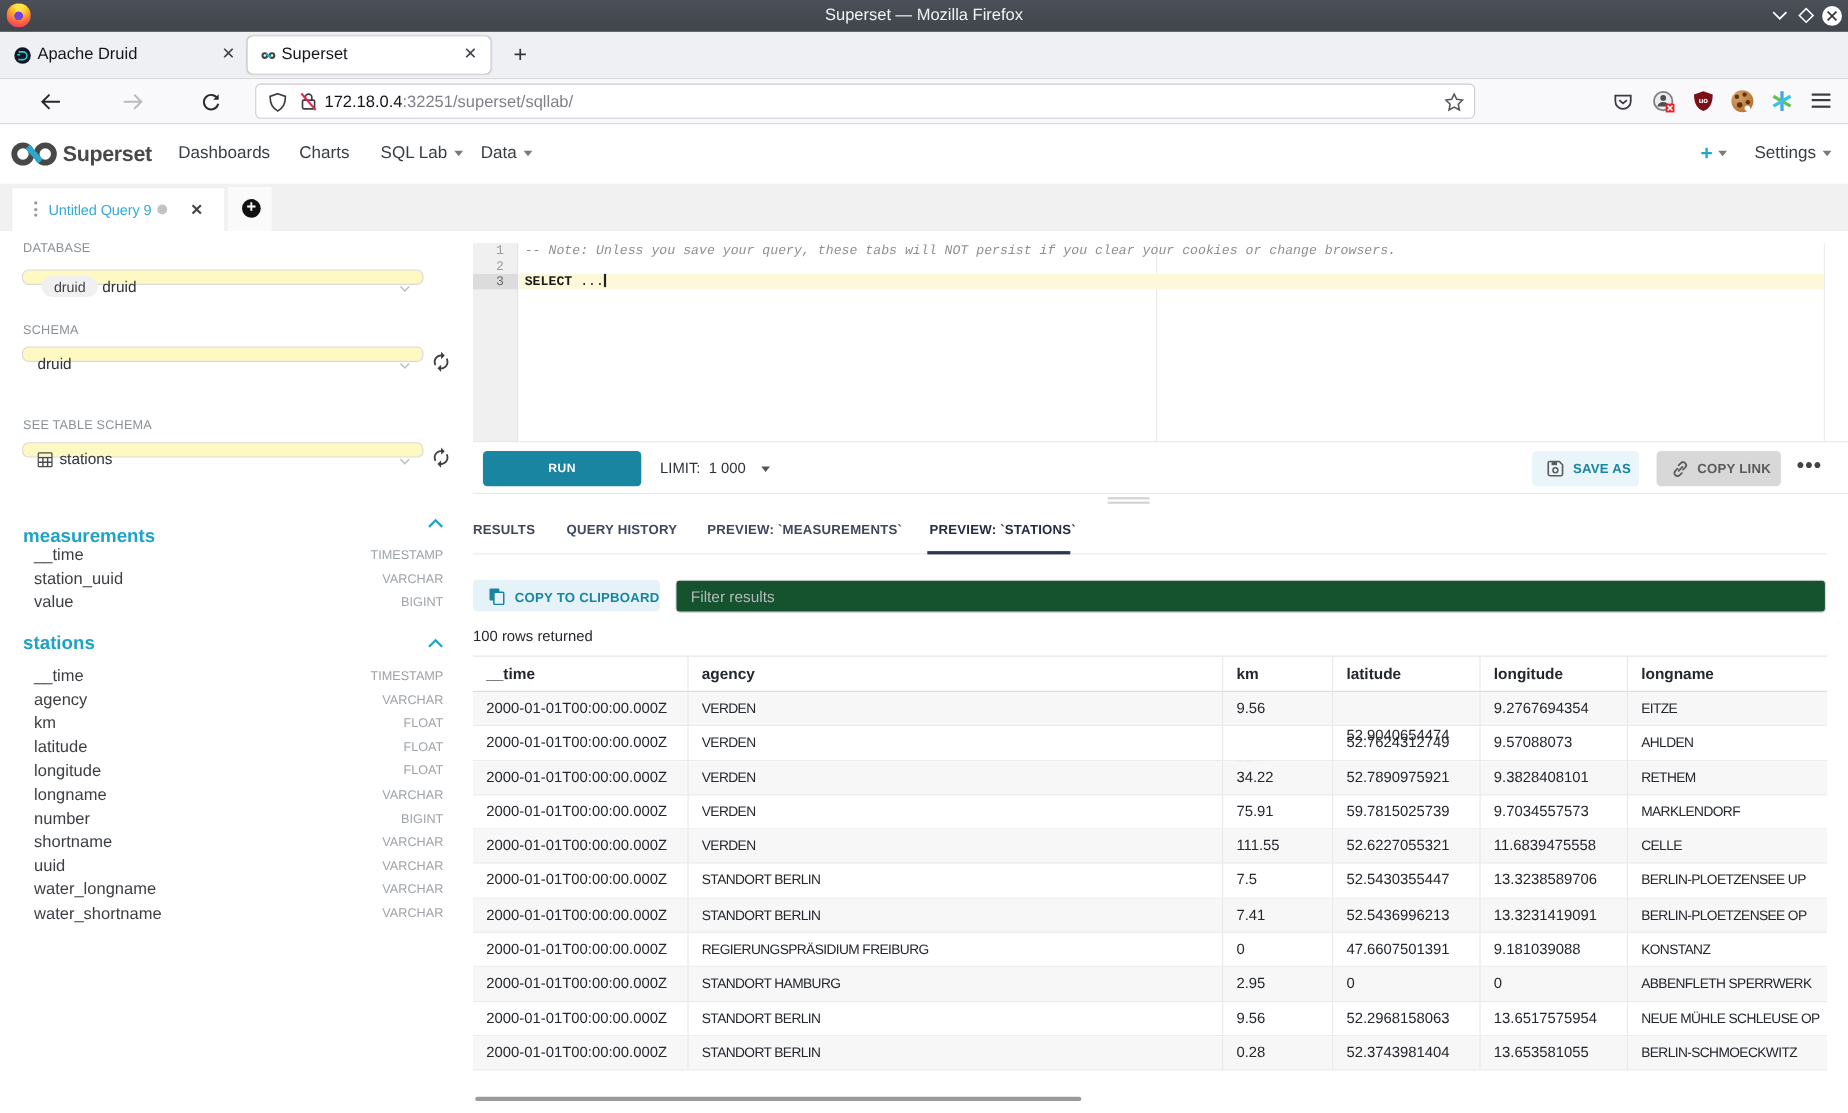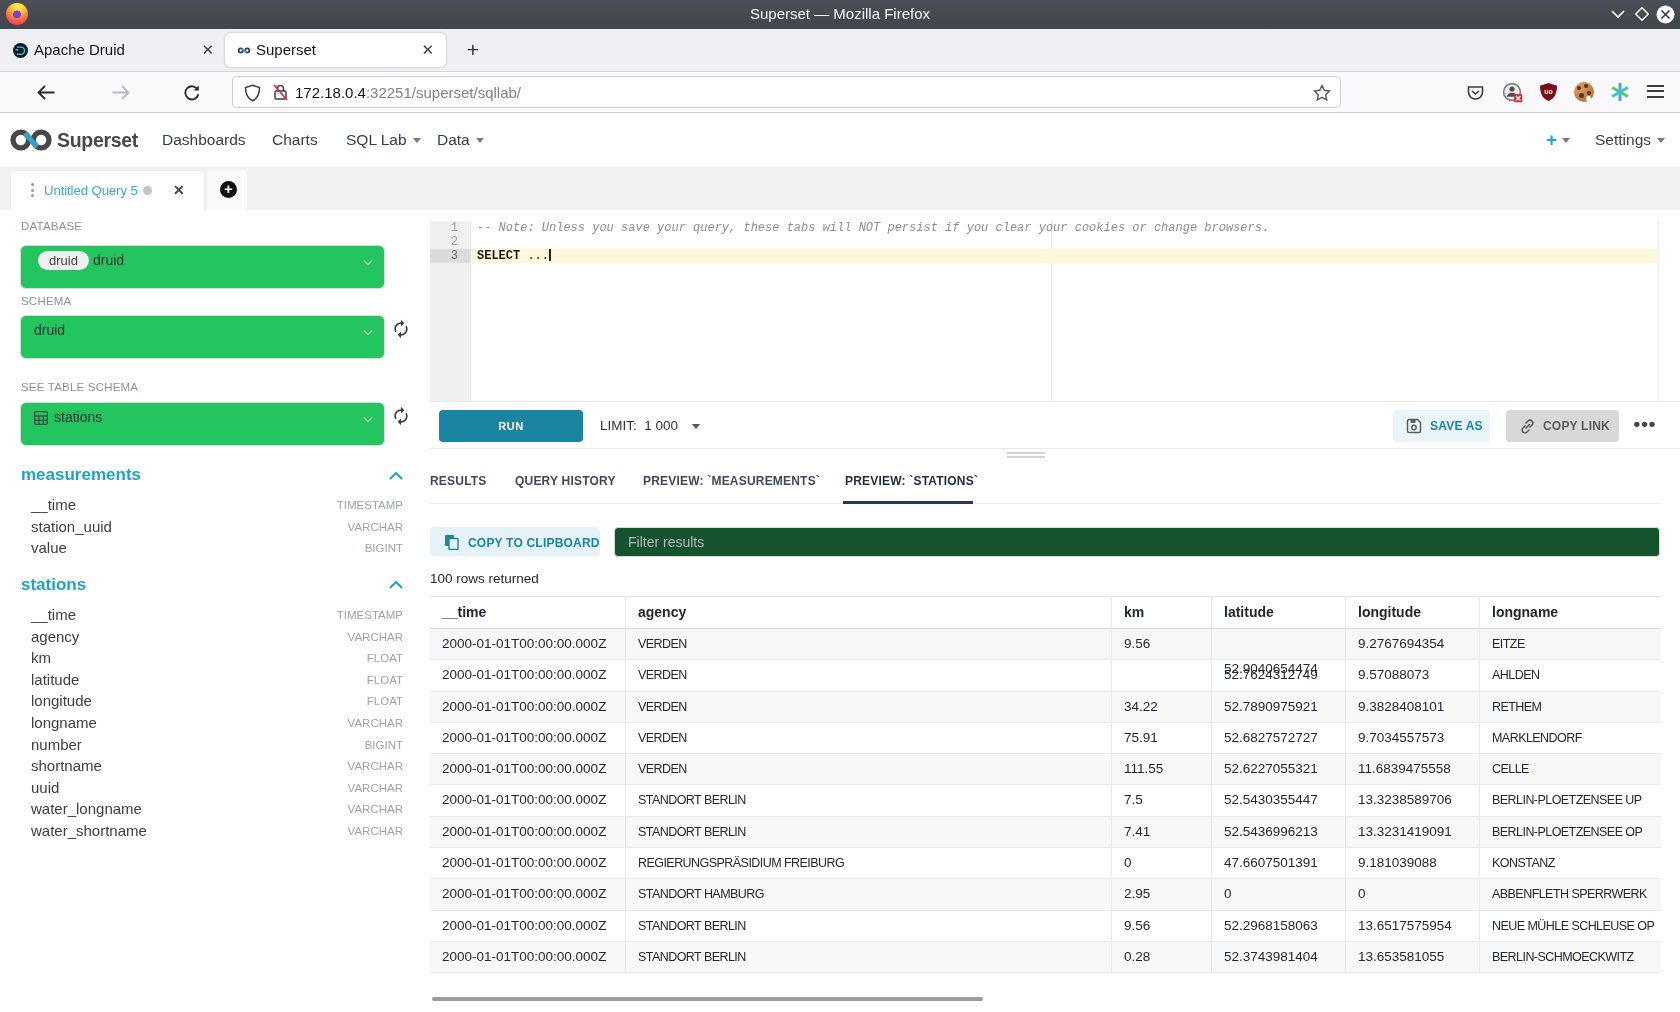--- a/index.html
+++ b/index.html
@@ -39,21 +39,21 @@
   border-right:4px solid transparent; border-top:5px solid #7a7a7a; margin-left:6px; vertical-align:middle; }
 
 
 #qtabrow { left:0; top:167px; width:1680px; height:43px; background:#f1f1f1; }
 #qtab1 { left:10px; top:3px; width:195px; height:40px; background:#fff; border:1px solid #ececec; border-bottom:none; }
 #qtab2 { left:207px; top:3px; width:40px; height:40px; background:#fafafa; }
 
 
 #leftpanel { left:0; top:210px; width:430px; height:802px; background:#fff; }
 .slabel { position:absolute; left:21px; font-size:11.5px; letter-spacing:0.2px; color:#8a9298; }
-.selbox { position:absolute; left:20px; width:365px; height:44px; border:1px solid #d9d9d9; border-radius:6px; background:#22c55e; }
+.selbox { position:absolute; left:20px; width:365px; height:14px; border:1px solid #d9d9d9; border-radius:6px; background:#fef9c3; }
 .selbox .chev { position:absolute; right:11px; top:13px; width:10px; height:7px; }
 .coltable { position:absolute; left:31px; width:372px; }
 .colrow { position:relative; height:21.6px; }
 .colname { position:absolute; left:0; top:0; font-size:15px; color:#3b3e43; }
 .coltype { position:absolute; right:0; top:3px; font-size:11.5px; color:#9ea3a8; }
 .theader { position:absolute; left:21px; font-size:17px; font-weight:bold; color:#1fa3c4; }
 
 
 #rightpane { left:430px; top:210px; width:1250px; height:802px; background:#fff; }
 #editor { position:absolute; left:0; top:11px; width:1229px; height:190px; background:#fff; overflow:hidden;
@@ -221,21 +221,21 @@
     <div class="navitem" style="left:1595px;">Settings<span class="caret"></span></div>
   </div>
 
   <div class="abs" id="qtabrow">
     <div class="abs" id="qtab1">
       <div class="abs" style="left:20px;top:12px;width:3px;">
         <div style="width:3px;height:3px;border-radius:50%;background:#9a9a9a;margin-bottom:2.5px"></div>
         <div style="width:3px;height:3px;border-radius:50%;background:#9a9a9a;margin-bottom:2.5px"></div>
         <div style="width:3px;height:3px;border-radius:50%;background:#9a9a9a"></div>
       </div>
-      <div class="abs" style="left:33px;top:0;line-height:39px;font-size:13.2px;letter-spacing:-0.1px;color:#35aad6;">Untitled Query 5</div>
+      <div class="abs" style="left:33px;top:0;line-height:39px;font-size:13.2px;letter-spacing:-0.1px;color:#35aad6;">Untitled Query 9</div>
       <div class="abs" style="left:132px;top:15px;width:9px;height:9px;border-radius:50%;background:#c3c3c3;"></div>
       <div class="abs" style="left:162px;top:0;line-height:39px;font-size:14px;color:#444;font-weight:bold;">✕</div>
     </div>
     <div class="abs" id="qtab2">
       <div class="abs" style="left:13px;top:11px;width:17px;height:17px;border-radius:50%;background:#111;color:#fafafa;
         text-align:center;line-height:16px;font-size:15px;font-weight:bold;">+</div>
     </div>
   </div>
 
   <div class="abs" id="leftpanel">
@@ -266,21 +266,21 @@
       </svg>
       <div class="abs" style="left:33px;top:0;line-height:29px;font-size:14px;color:#2e3338;">stations</div>
       <svg class="chev" viewBox="0 0 10 6">
           <path d="M1 1 L5 5 L9 1" stroke="#bfbfbf" stroke-width="1.4" fill="none"></path>
         </svg>
     </div>
     <svg class="abs" style="left:391px;top:196px" width="20" height="20" viewBox="0 0 24 24">
       <path fill="#3f3f3f" d="M12 6v3l4-4-4-4v3c-4.42 0-8 3.58-8 8 0 1.57.46 3.03 1.24 4.26L6.7 14.8c-.45-.83-.7-1.79-.7-2.8 0-3.31 2.69-6 6-6zm6.76 1.74L17.3 9.2c.44.84.7 1.79.7 2.8 0 3.31-2.69 6-6 6v-3l-4 4 4 4v-3c4.42 0 8-3.58 8-8 0-1.57-.46-3.03-1.24-4.26z"></path>
     </svg>
 
-    <div class="theader" style="top:255px;">measurements</div>
+    <div class="theader" style="top:268px;">measurements</div>
     <svg class="abs" style="left:389px;top:261px" width="14" height="9" viewBox="0 0 14 9">
       <path d="M1 8 L7 2 L13 8" stroke="#1fa3c4" stroke-width="2" fill="none"></path>
       </svg>
     <div class="coltable" style="top:286px;">
       <div class="colrow">
           <span class="colname">__time</span>
           <span class="coltype">TIMESTAMP</span>
         </div>
       <div class="colrow">
           <span class="colname">station_uuid</span>
@@ -484,21 +484,21 @@
           <div class="tcell c0">
             <div style="line-height:30px;">2000-01-01T00:00:00.000Z</div>
           </div>
           <div class="tcell c1">
             <div style="line-height:30px;">VERDEN</div>
           </div>
           <div class="tcell c2">
             <div style="line-height:30px;">75.91</div>
           </div>
           <div class="tcell c3">
-            <div style="line-height:30px;">52.6827572727</div>
+            <div style="line-height:30px;">59.7815025739</div>
           </div>
           <div class="tcell c4">
             <div style="line-height:30px;">9.7034557573</div>
           </div>
           <div class="tcell c5">
             <div style="line-height:30px;">MARKLENDORF</div>
           </div>
         </div>
       <div class="trow odd" style="height:31.3px;">
           <div class="tcell c0">

